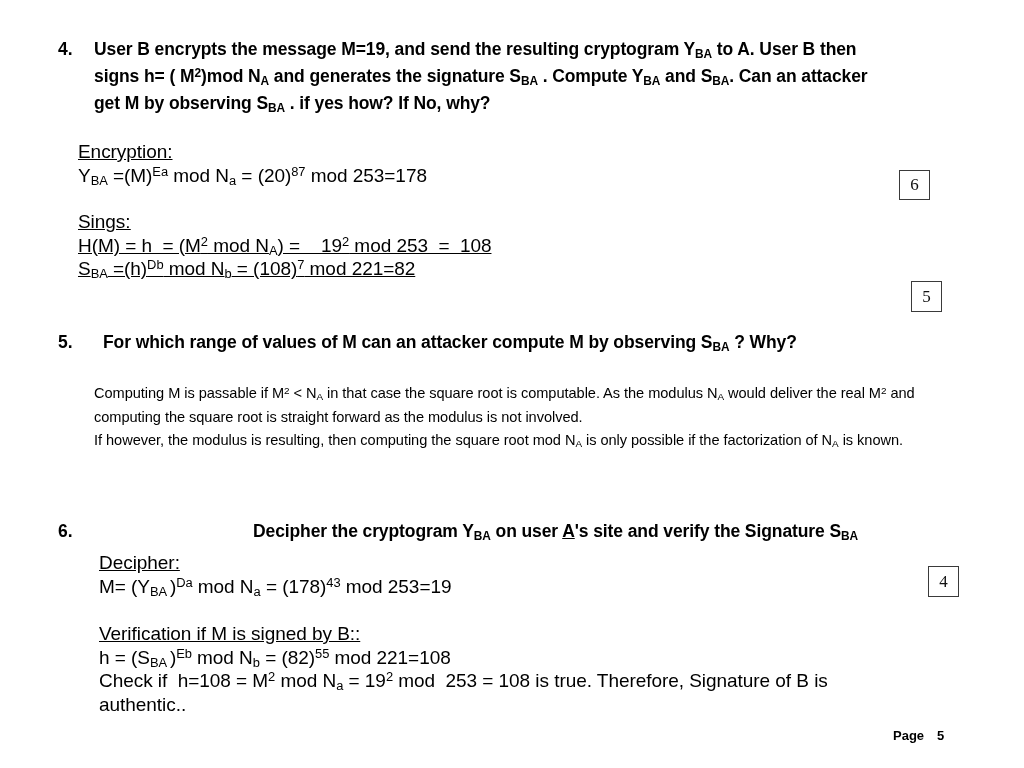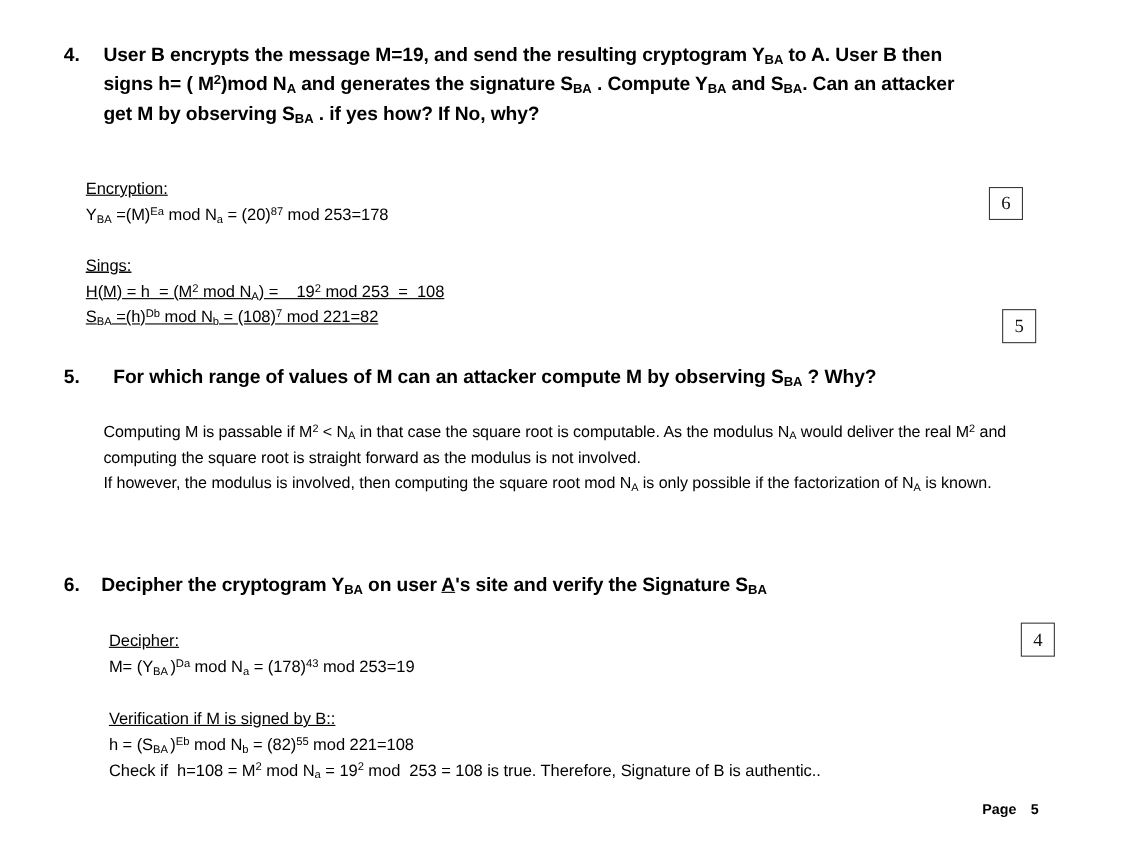--- a/index.html
+++ b/index.html
@@ -65,29 +65,28 @@
     top: 329px;
     width: 850px;
   }
   #q5 .qtext { margin-left: 45px; }
 
   #q6 {
     left: 58px;
     top: 518px;
     width: 800px;
   }
-  #q6 .qtext { margin-left: 34px; }
+  #q6 .qtext { margin-left: 34px; text-align: right; }
 
   
   .block {
     position: absolute;
-    font-size: 15px;
+    font-size: 19px;
     line-height: 23.5px;
     letter-spacing: -0.05px;
-    margin-top: 20px;
   }
   .block .line { display: block; white-space: pre-wrap; }
   .block .head {
     display: block;
     text-decoration: underline;
   }
 
   #enc  { left: 78px; top: 140px; width: 560px; }
   #sign { left: 78px; top: 210px; width: 560px; text-decoration: underline; }
   #decipher { left: 99px; top: 551px; width: 560px; }
@@ -153,21 +152,21 @@
     <span class="line"><span>S</span><sub>BA</sub><span> =(h)</span><sup>Db</sup><span> mod N</span><sub>b</sub><span> = (108)</span><sup>7</sup><span> mod 221=82</span></span>
   </div>
 
   <div class="question" id="q5">
     <span class="num">5.</span>
     <span class="qtext"><span>For which range of values of M can an attacker compute M by observing S</span><sub>BA</sub><span> ? Why?</span></span>
   </div>
 
   <div id="ans5">
     <span class="para"><span>Computing M  is passable if M</span><sup>2</sup><span> &lt; N</span><sub>A</sub><span>  in that case the square root is computable. As the modulus N</span><sub>A</sub><span> would deliver the real M</span><sup>2</sup><span> and computing the square root is straight forward as the modulus is not involved.</span></span>
-    <span class="para"><span>If however, the modulus is involved, then computing the square root mod N</span><sub>A</sub><span> is only possible if the factorization of N</span><sub>A</sub><span> is known.</span></span>
+    <span class="para"><span>If however, the modulus is resulting, then computing the square root mod N</span><sub>A</sub><span> is only possible if the factorization of N</span><sub>A</sub><span> is known.</span></span>
   </div>
 
   <div class="question" id="q6">
     <span class="num">6.</span>
     <span class="qtext"><span>Decipher the cryptogram Y</span><sub>BA</sub><span> on user </span><span class="u">A</span><span>'s site and verify the Signature  S</span><sub>BA</sub></span>
   </div>
 
   <div class="block" id="decipher">
     <span class="head">Decipher:</span>
     <span class="line"><span>M= (Y</span><sub>BA </sub><span>)</span><sup>Da</sup><span> mod N</span><sub>a</sub><span> = (178)</span><sup>43</sup><span> mod 253=19</span></span>

